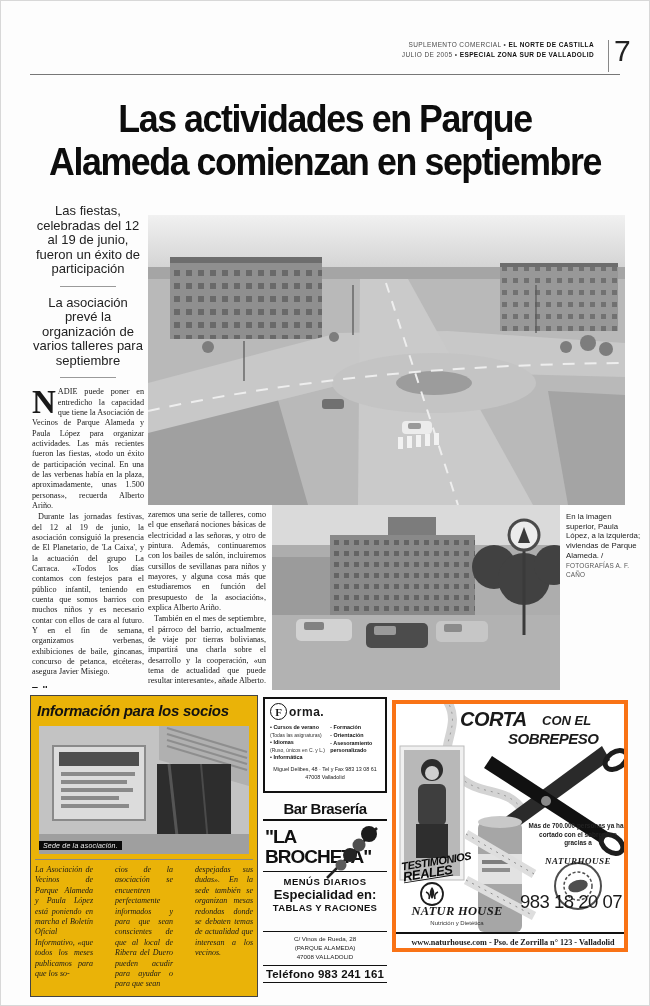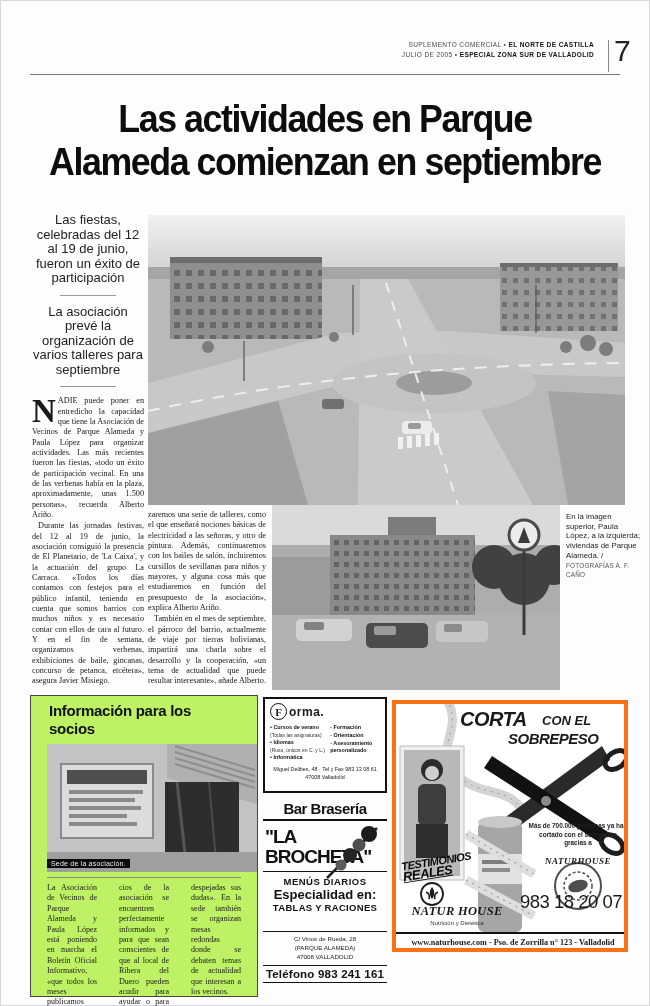--- a/index.html
+++ b/index.html
@@ -14,21 +14,21 @@
   .hdr-rule{top:74px;left:30px;width:590px;border-top:1px solid #777;}
   .hdr-vbar{top:40px;left:608px;width:0;height:32px;border-left:1px solid #888;}
   .pagenum{top:34px;left:614px;font-size:30px;font-weight:400;color:#222;}
 
   
   .headline{top:98px;left:0;width:650px;text-align:center;font-weight:700;
             font-size:38px;line-height:1.12;letter-spacing:-1.5px;color:#0d0d0d;
             transform:scaleX(.94);transform-origin:center;}
 
   
-  .colL{top:213px;left:32px;width:112px;height:484px;overflow:hidden;}
+  .colL{top:204px;left:32px;width:112px;height:484px;overflow:hidden;}
   .stand{font-size:13px;line-height:1.12;text-align:center;color:#222;font-weight:400;}
   .stand-rule{width:56px;border:none;border-top:1px solid #9a9a9a;margin:9px auto 9px auto;}
   .bodytext{font-family:"Liberation Serif",serif;font-size:8.2px;line-height:1.26;
             text-align:justify;color:#191919;}
   .bodytext p{margin:0 0 1px 0;text-indent:6px;}
   .bodytext p.first{text-indent:0;}
   .dropcap{float:left;font-size:33px;line-height:.8;font-weight:700;padding:2px 2px 0 0;
            font-family:"Liberation Serif",serif;}
   .subhead{font-family:"Liberation Sans",sans-serif;font-size:9.5px;font-weight:700;margin:6px 0 2px 0;}
 
@@ -36,22 +36,22 @@
   .photo-main{top:215px;left:148px;width:477px;height:290px;}
   .photo2{top:505px;left:272px;width:288px;height:185px;}
   .photo-frame svg{display:block;}
 
   
   .col2{top:510px;left:148px;width:118px;height:182px;overflow:hidden;}
   .capcol{top:512px;left:566px;width:76px;font-size:7.8px;line-height:1.25;color:#222;}
   .credit{font-size:6.4px;color:#555;letter-spacing:.2px;}
 
   
-  .socios{top:695px;left:30px;width:228px;height:302px;border:1px solid #444;background:#bef264;
-          padding:6px 16px;box-sizing:border-box;}
+  .socios{top:695px;left:30px;width:228px;height:302px;border:1px solid #444;background:#eab308;
+          padding:6px 4px;box-sizing:border-box;font-style:italic;}
   .socios-title{font-size:15.5px;font-weight:700;letter-spacing:-.3px;color:#111;margin:0 0 6px 2px;
                 transform:scaleX(.97);transform-origin:left;}
   .socios-photo{position:relative;width:210px;height:128px;margin:0 auto;}
   .socios-cap{position:absolute;left:0;bottom:4px;background:#0a0a0a;color:#eee;
               font-size:7px;padding:1px 4px;letter-spacing:.2px;}
   .socios-rule{border:none;border-top:1px solid #888;margin:5px 0 5px 0;}
   .socios-cols{display:flex;gap:22px;}
   .socios-cols div{flex:1;font-family:"Liberation Serif",serif;font-size:8px;line-height:1.3;
                    text-align:justify;color:#191919;}
 

